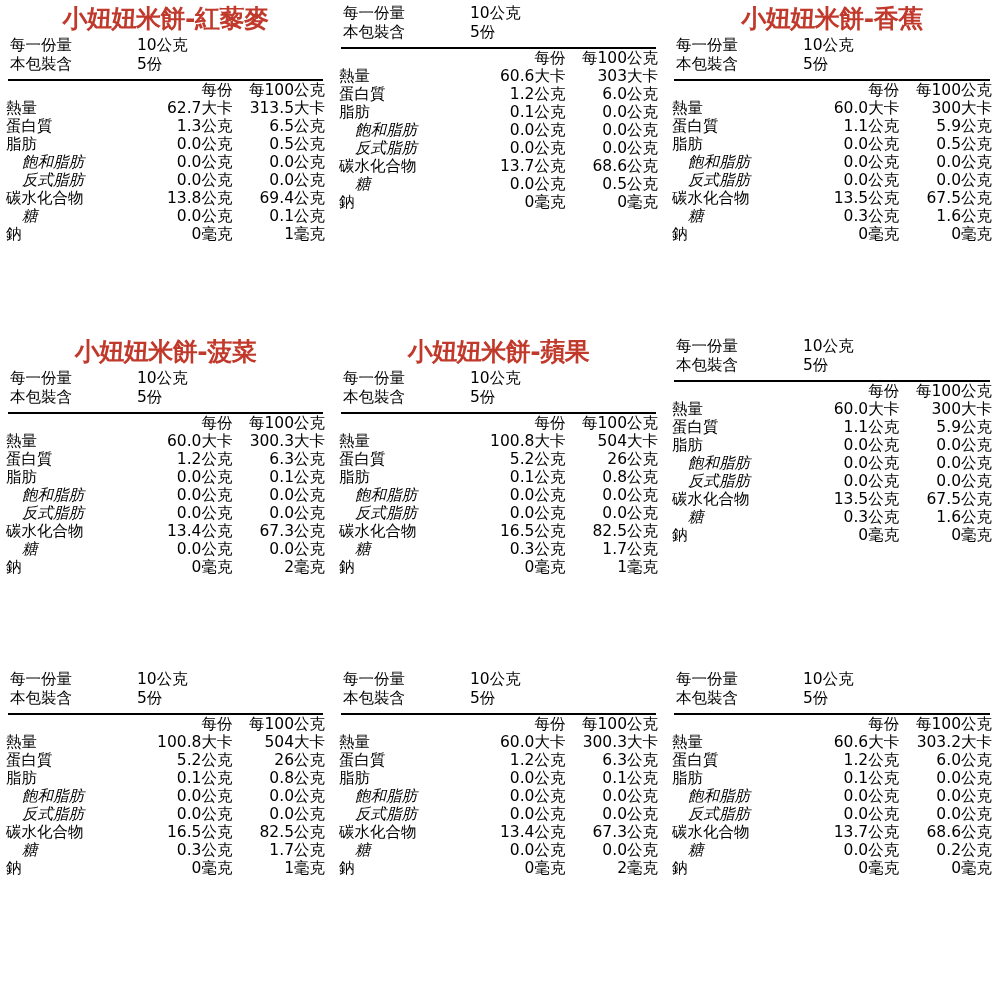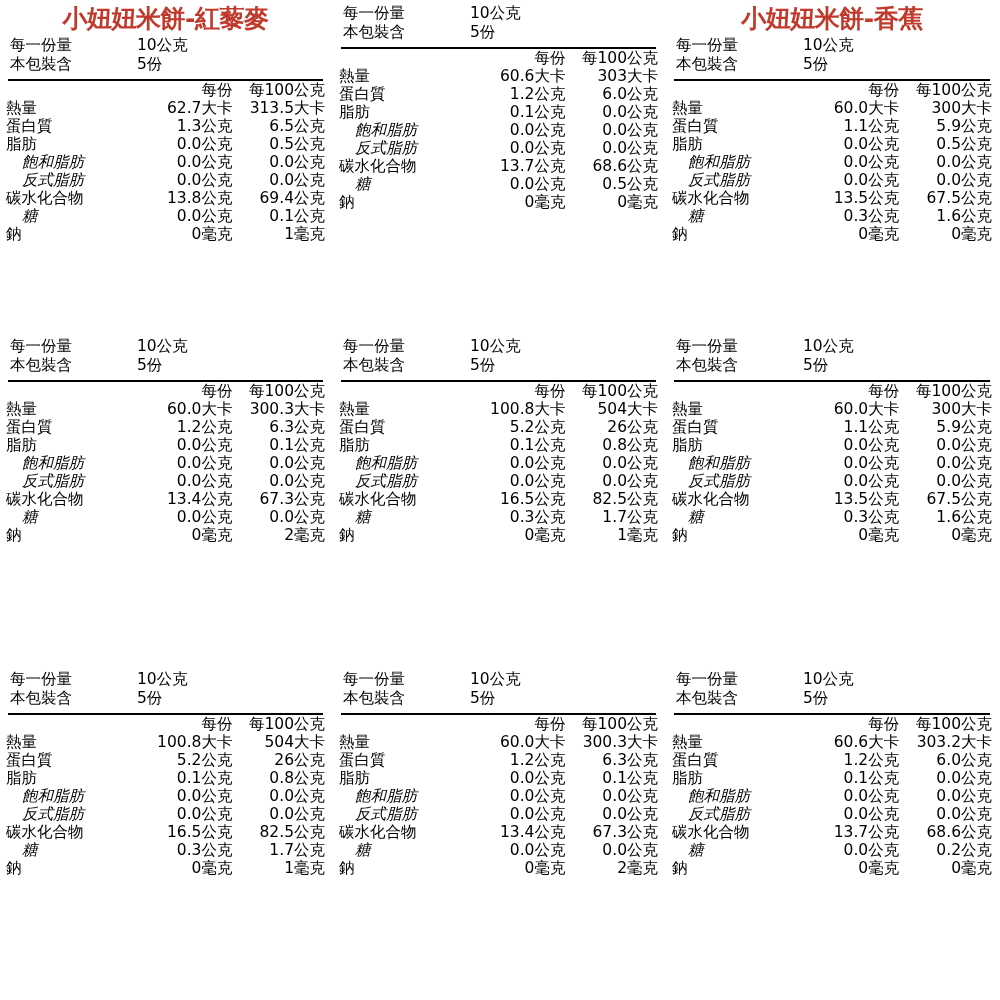--- a/index.html
+++ b/index.html
@@ -270,20 +270,21 @@
           </tr>
           <tr>
             <td class="name">鈉</td>
             <td class="val">0毫克</td>
             <td class="val">0毫克</td>
           </tr>
         </tbody>
       </table>
     </div>
     <div class="panel">
+      <div class="panel-title">小妞妞米餅-菠菜</div>
       <div class="serving-block">
         <div class="serving-row">
           <span class="serving-label">每一份量</span>
           <span class="serving-value">10公克</span>
         </div>
         <div class="serving-row">
           <span class="serving-label">本包裝含</span>
           <span class="serving-value">5份</span>
         </div>
       </div>
@@ -334,20 +335,21 @@
           </tr>
           <tr>
             <td class="name">鈉</td>
             <td class="val">0毫克</td>
             <td class="val">2毫克</td>
           </tr>
         </tbody>
       </table>
     </div>
     <div class="panel">
+      <div class="panel-title">小妞妞米餅-蘋果</div>
       <div class="serving-block">
         <div class="serving-row">
           <span class="serving-label">每一份量</span>
           <span class="serving-value">10公克</span>
         </div>
         <div class="serving-row">
           <span class="serving-label">本包裝含</span>
           <span class="serving-value">5份</span>
         </div>
       </div>

